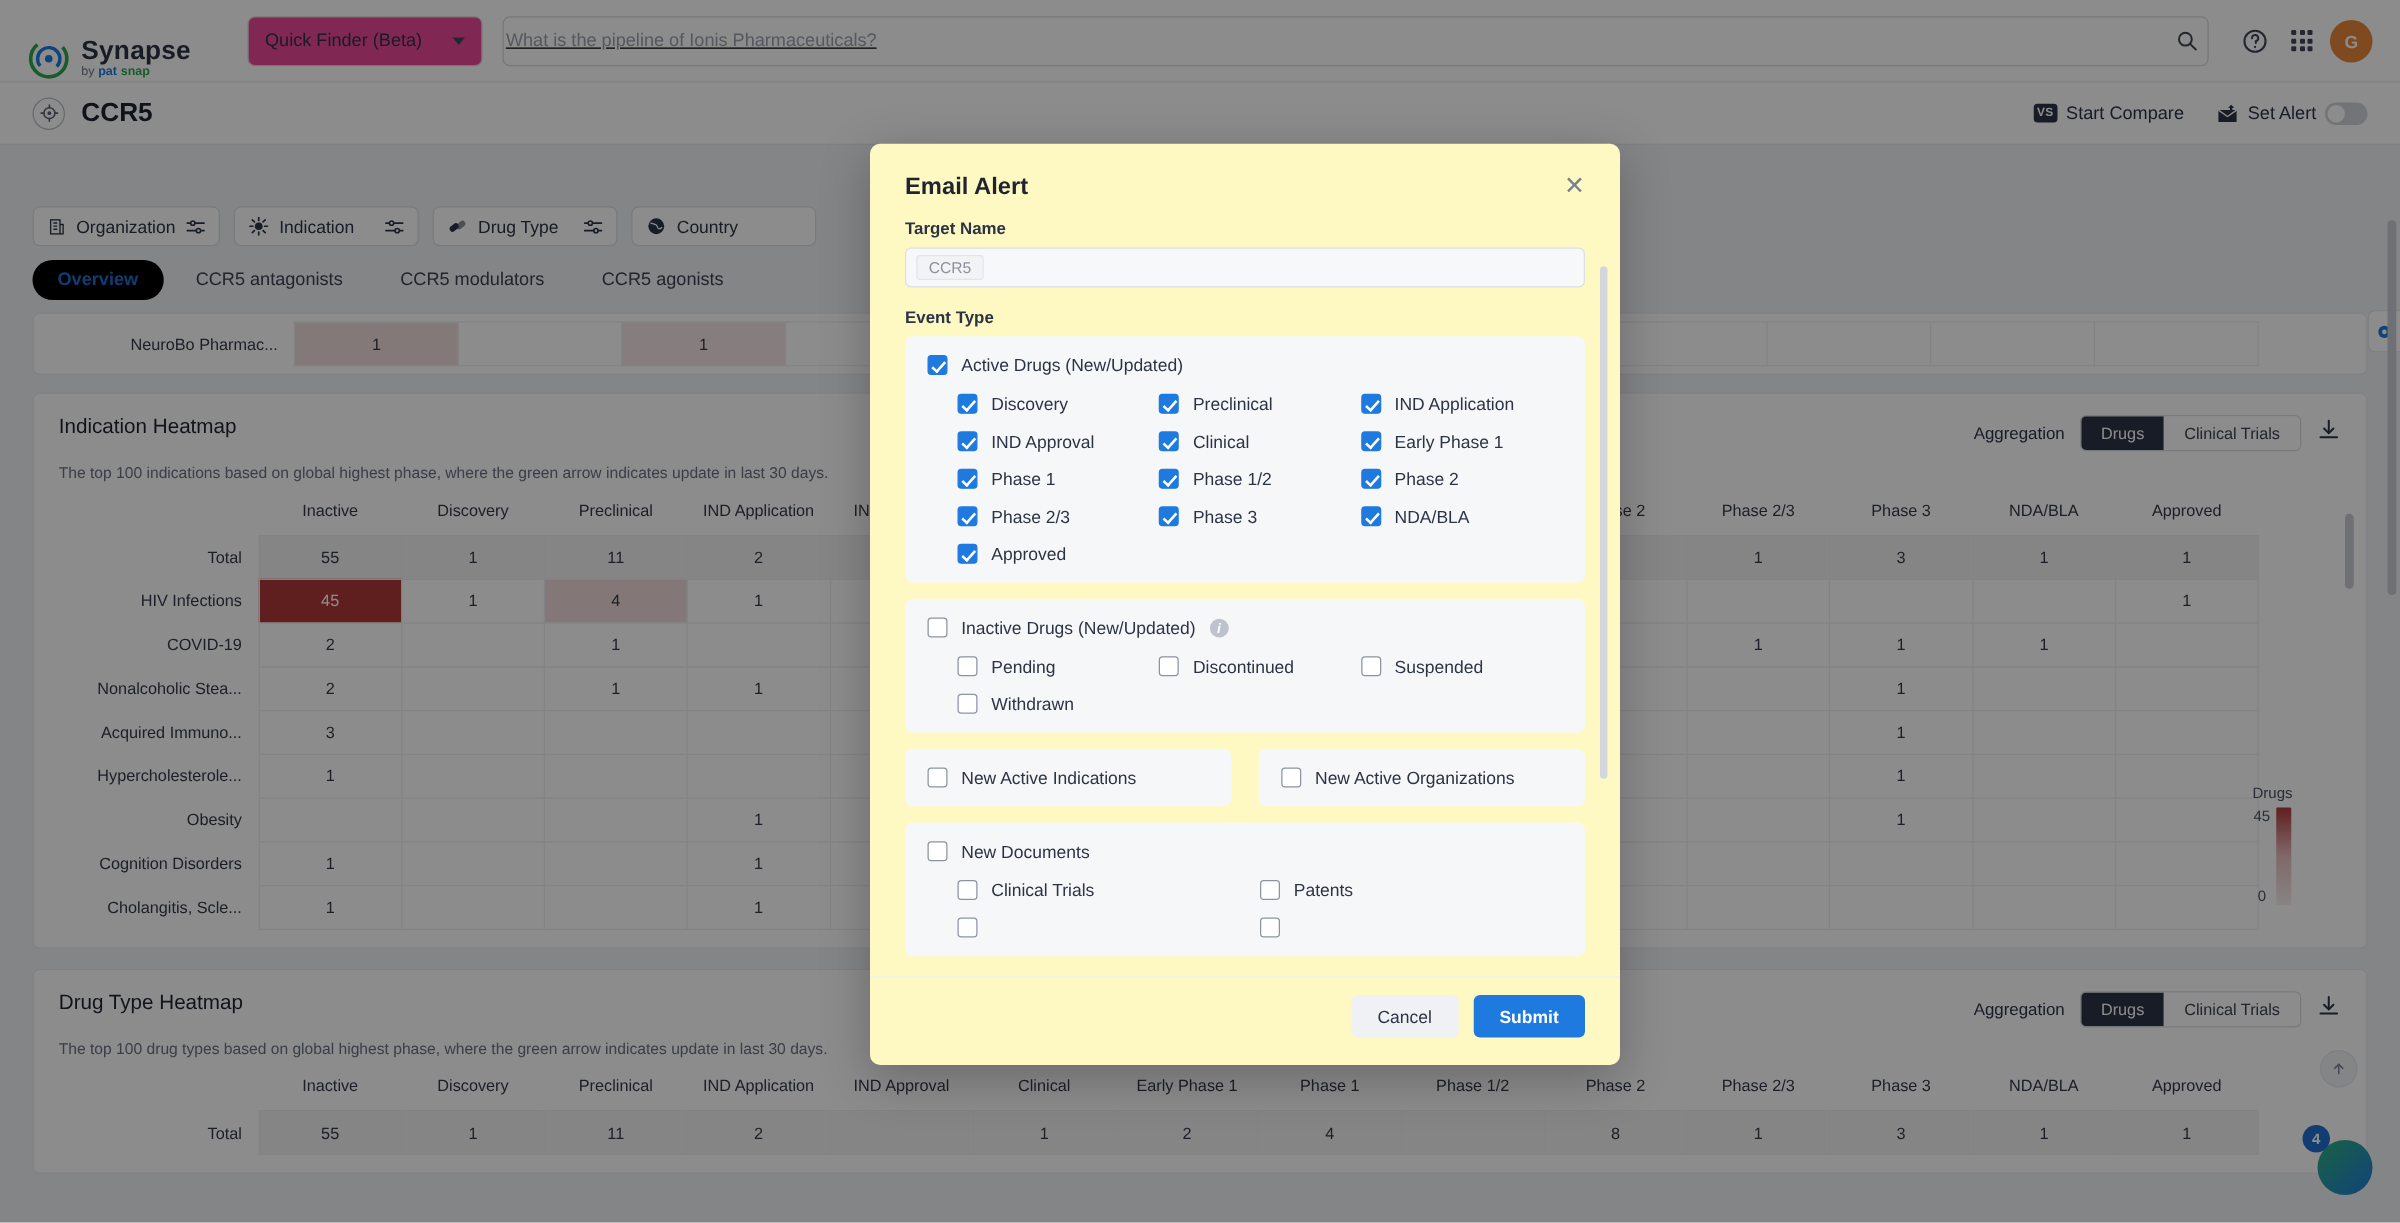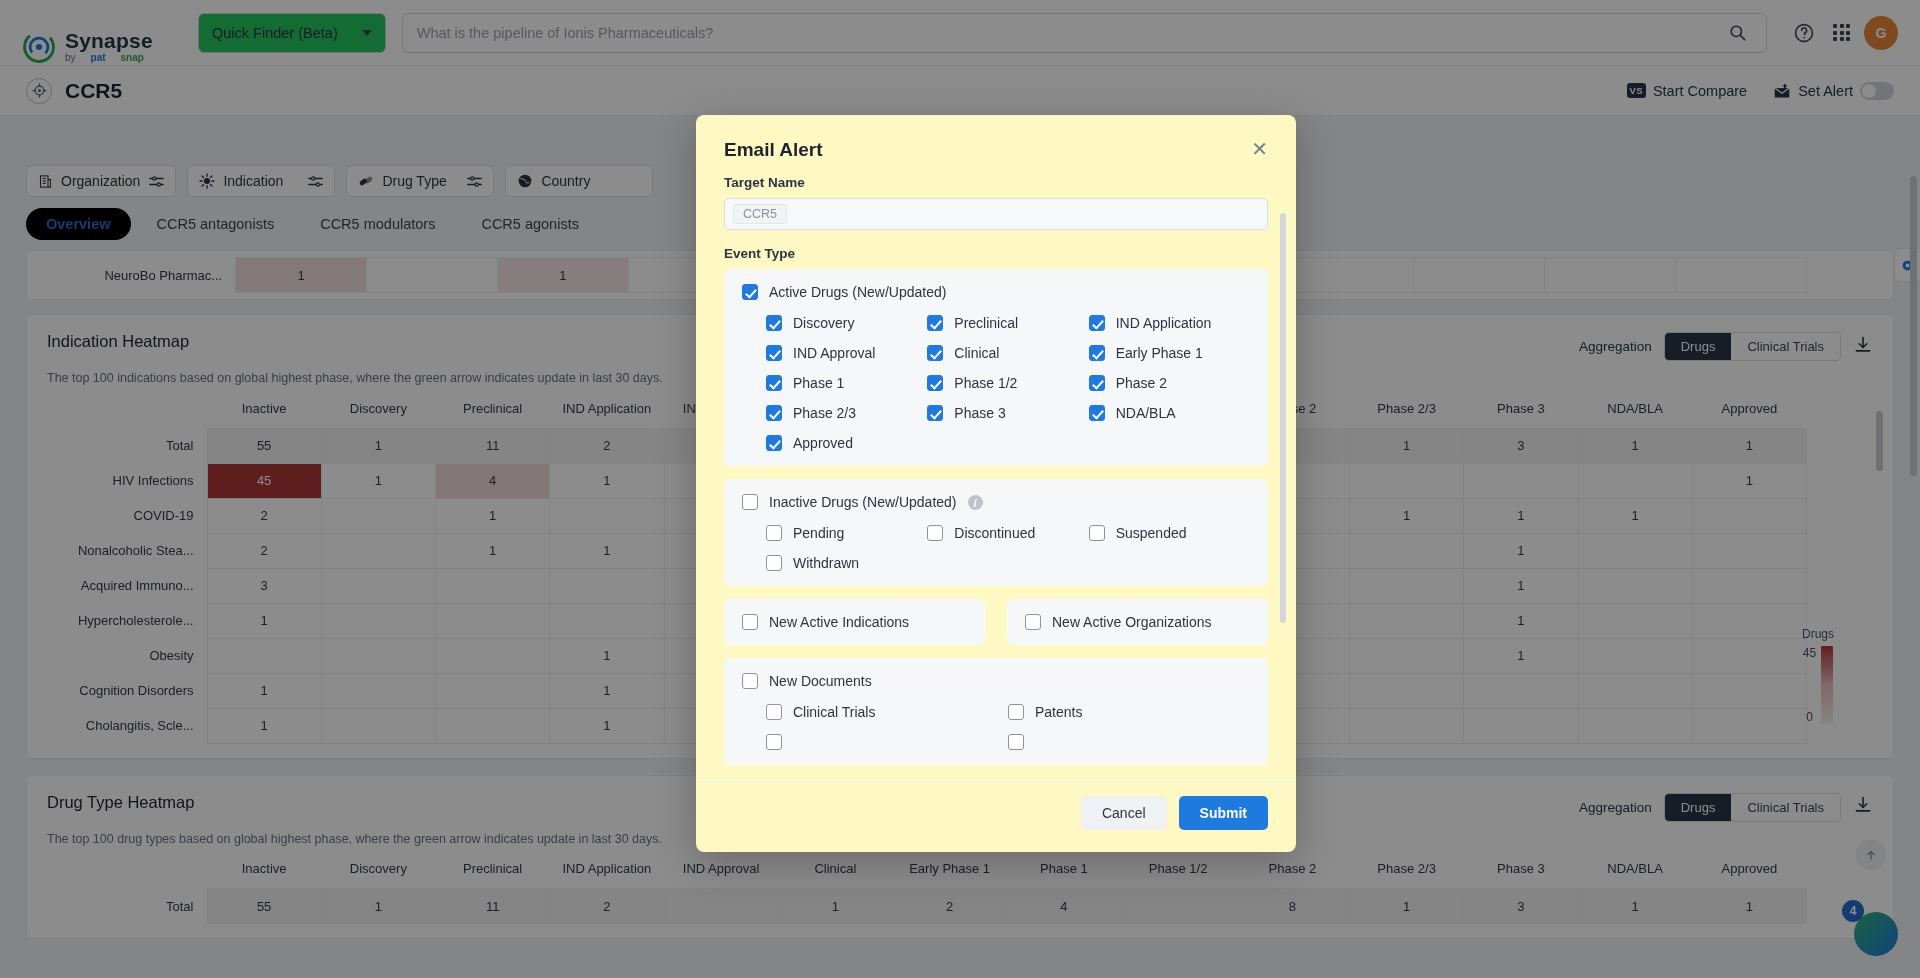--- a/index.html
+++ b/index.html
@@ -12,35 +12,35 @@
 
   
   .topnav {
     height: 66px; background: #ffffff; display: flex; align-items: center;
     padding: 0 22px; gap: 16px; border-bottom: 1px solid #e8e8e8;
   }
   .logo-wrap { display: flex; align-items: center; gap: 9px; width: 160px; margin-top: 28px; }
   .logo-mark { width: 34px; height: 34px; flex: none; }
   .logo-text { line-height: 1; }
   .logo-title { font-size: 21px; font-weight: 600; color: #2b3445; letter-spacing: .2px; }
-  .logo-sub { font-size: 10px; color: #6b7280; margin-top: 2px; display: flex; gap: 15px; align-items: baseline;}
+  .logo-sub { font-size: 10px; color: #6b7280; margin-top: 2px; display: flex; gap: 3px; align-items: baseline;}
   .logo-sub .b { color: #1f7ae0; font-weight: 700; }
   .logo-sub .g { color: #2fa84f; font-weight: 700; }
 
   .finder {
     height: 40px; min-width: 182px; border: 1px solid #d9d9d9; border-radius: 6px;
     display: flex; align-items: center; justify-content: space-between;
-    padding: 0 13px; font-size: 14.5px; color: #2b3445; background: #22c55e; gap: 24px;
+    padding: 0 13px; font-size: 14.5px; color: #2b3445; background: #ec4899; gap: 24px;
   }
   .caret { width: 0; height: 0; border-left: 5px solid transparent; border-right: 5px solid transparent;
            border-top: 6px solid #41465a; }
 
   .searchbar {
     flex: 1; height: 40px; border: 1px solid #d9d9d9; border-radius: 6px; background: #fff;
-    display: flex; align-items: center; padding: 0 14px;
+    display: flex; align-items: center; padding: 0 2px; text-decoration: underline;
   }
   .searchbar .ph { flex: 1; font-size: 14.5px; color: #9aa1ad; }
   .icon-btn { width: 30px; height: 30px; display: flex; align-items: center; justify-content: center;
               color: #41465a; }
   .nav-right { display: flex; align-items: center; gap: 14px; margin-left: 6px; }
   .grid-icon { display: grid; grid-template-columns: repeat(3,4px); grid-template-rows: repeat(3,4px);
                gap: 2.5px; }
   .grid-icon i { background: #41465a; border-radius: 1px; display: block; width: 4px; height: 4px; }
   .avatar { width: 34px; height: 34px; border-radius: 50%; background: #e8873a; color: #fff;
             display: flex; align-items: center; justify-content: center; font-size: 14px; font-weight: 600; }

